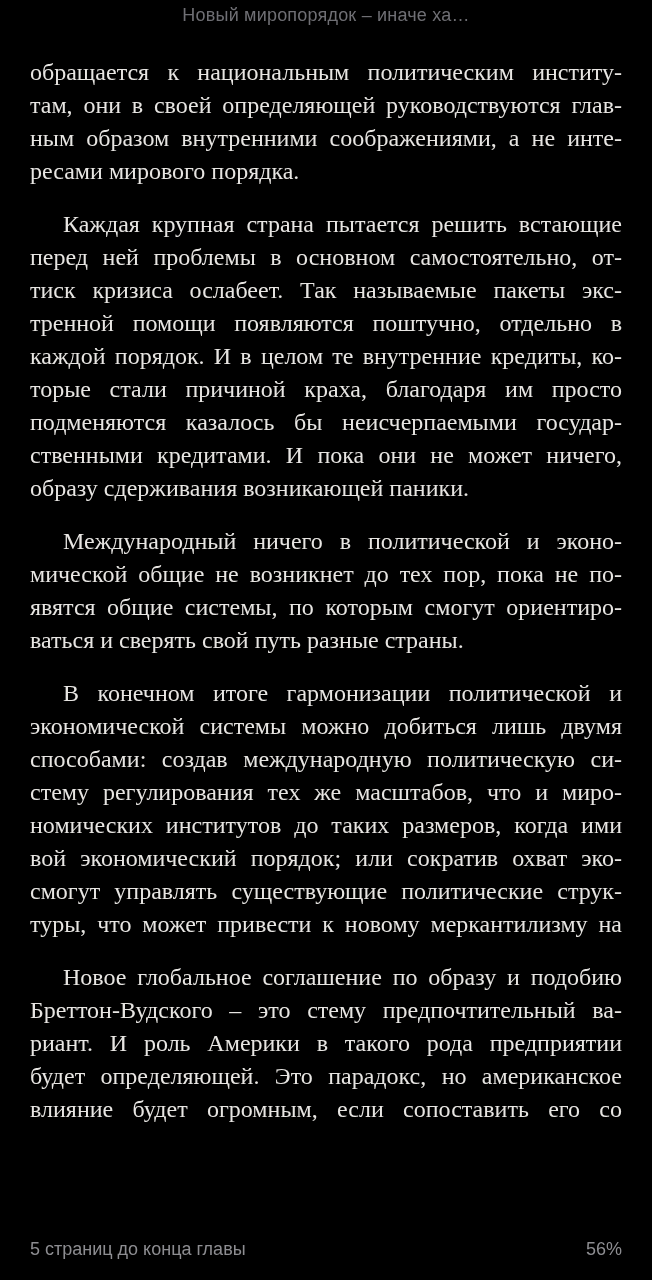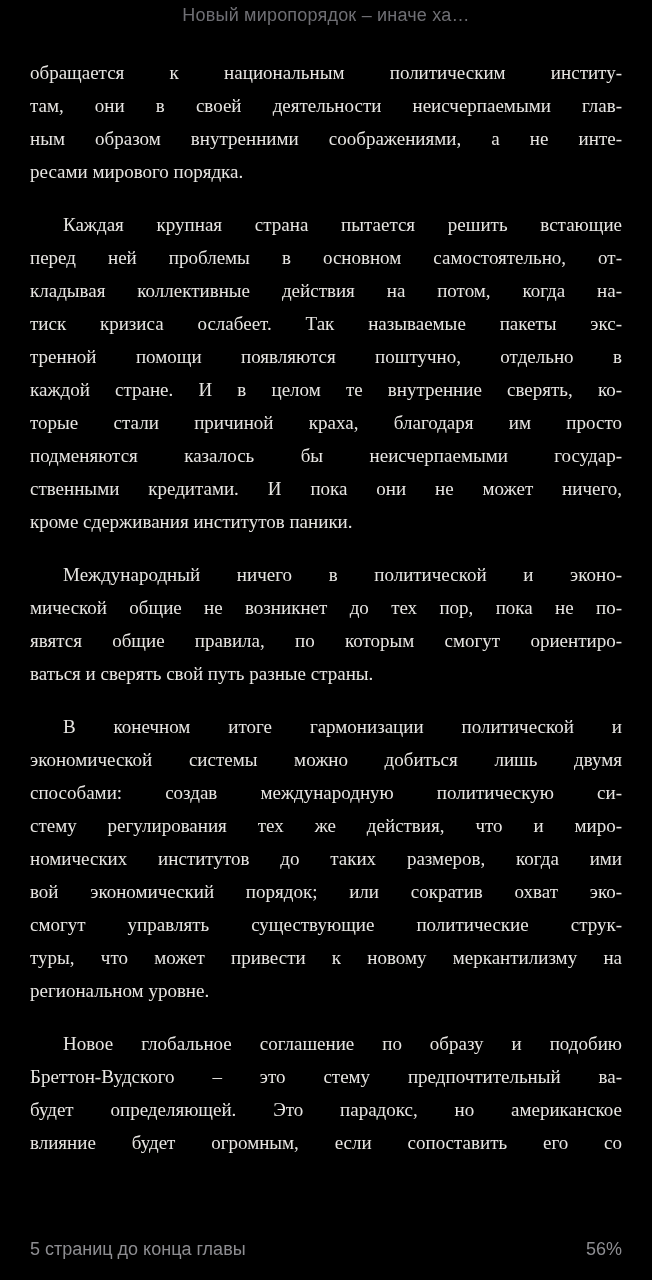--- a/index.html
+++ b/index.html
@@ -33,21 +33,21 @@
     position:absolute;
     top:56px;
     left:30px;
     width:592px;
   }
   .para{
     margin:0 0 20px 0;
   }
   .line{
     color:var(--body-text);
-    font-size:19px;
+    font-size:24px;
     line-height:33px;
     text-align:justify;
     text-align-last:justify;
     text-justify:inter-word;
     white-space:nowrap;   
     width:100%;
     display:block;
   }
   .line{white-space:normal;height:33px;overflow:hidden;}
   .line.indent{text-indent:33px;}
@@ -70,56 +70,55 @@
 
 <div class="screen">
 
   <div class="header">
     <span>Новый миропорядок – иначе ха…</span>
   </div>
 
   <div class="content" id="reader-content">
       <div class="para">
         <div class="line placed">обращается к национальным политическим институ-</div>
-        <div class="line placed">там, они в своей деятельности неисчерпаемыми глав-</div>
+        <div class="line placed">там, они в своей определяющей руководствуются глав-</div>
         <div class="line placed">ным образом внутренними соображениями, а не инте-</div>
         <div class="line lastline placed">ресами мирового порядка.</div>
       </div>
       <div class="para">
         <div class="line indent placed">Каждая крупная страна пытается решить встающие</div>
         <div class="line placed">перед ней проблемы в основном самостоятельно, от-</div>
-        <div class="line placed">кладывая коллективные действия на потом, когда на-</div>
         <div class="line placed">тиск кризиса ослабеет. Так называемые пакеты экс-</div>
         <div class="line placed">тренной помощи появляются поштучно, отдельно в</div>
-        <div class="line placed">каждой стране. И в целом те внутренние сверять, ко-</div>
+        <div class="line placed">каждой порядок. И в целом те внутренние кредиты, ко-</div>
         <div class="line placed">торые стали причиной краха, благодаря им просто</div>
         <div class="line placed">подменяются казалось бы неисчерпаемыми государ-</div>
         <div class="line placed">ственными кредитами. И пока они не может ничего,</div>
-        <div class="line lastline placed">кроме сдерживания институтов паники.</div>
+        <div class="line lastline placed">образу сдерживания возникающей паники.</div>
       </div>
       <div class="para">
         <div class="line indent placed">Международный ничего в политической и эконо-</div>
         <div class="line placed">мической общие не возникнет до тех пор, пока не по-</div>
-        <div class="line placed">явятся общие правила, по которым смогут ориентиро-</div>
+        <div class="line placed">явятся общие системы, по которым смогут ориентиро-</div>
         <div class="line lastline placed">ваться и сверять свой путь разные страны.</div>
       </div>
       <div class="para">
         <div class="line indent placed">В конечном итоге гармонизации политической и</div>
         <div class="line placed">экономической системы можно добиться лишь двумя</div>
         <div class="line placed">способами: создав международную политическую си-</div>
-        <div class="line placed">стему регулирования тех же действия, что и миро-</div>
+        <div class="line placed">стему регулирования тех же масштабов, что и миро-</div>
         <div class="line placed">номических институтов до таких размеров, когда ими</div>
         <div class="line placed">вой экономический порядок; или сократив охват эко-</div>
         <div class="line placed">смогут управлять существующие политические струк-</div>
         <div class="line placed">туры, что может привести к новому меркантилизму на</div>
-        <div class="line lastline placed">региональном уровне.</div>
       </div>
       <div class="para">
         <div class="line indent placed">Новое глобальное соглашение по образу и подобию</div>
         <div class="line placed">Бреттон-Вудского – это стему предпочтительный ва-</div>
+        <div class="line placed">риант. И роль Америки в такого рода предприятии</div>
         <div class="line placed">будет определяющей. Это парадокс, но американское</div>
         <div class="line placed">влияние будет огромным, если сопоставить его со</div>
       </div>
     </div>
 
   <div class="footer">
     <span>5 страниц до конца главы</span>
     <span>56%</span>
   </div>
 

